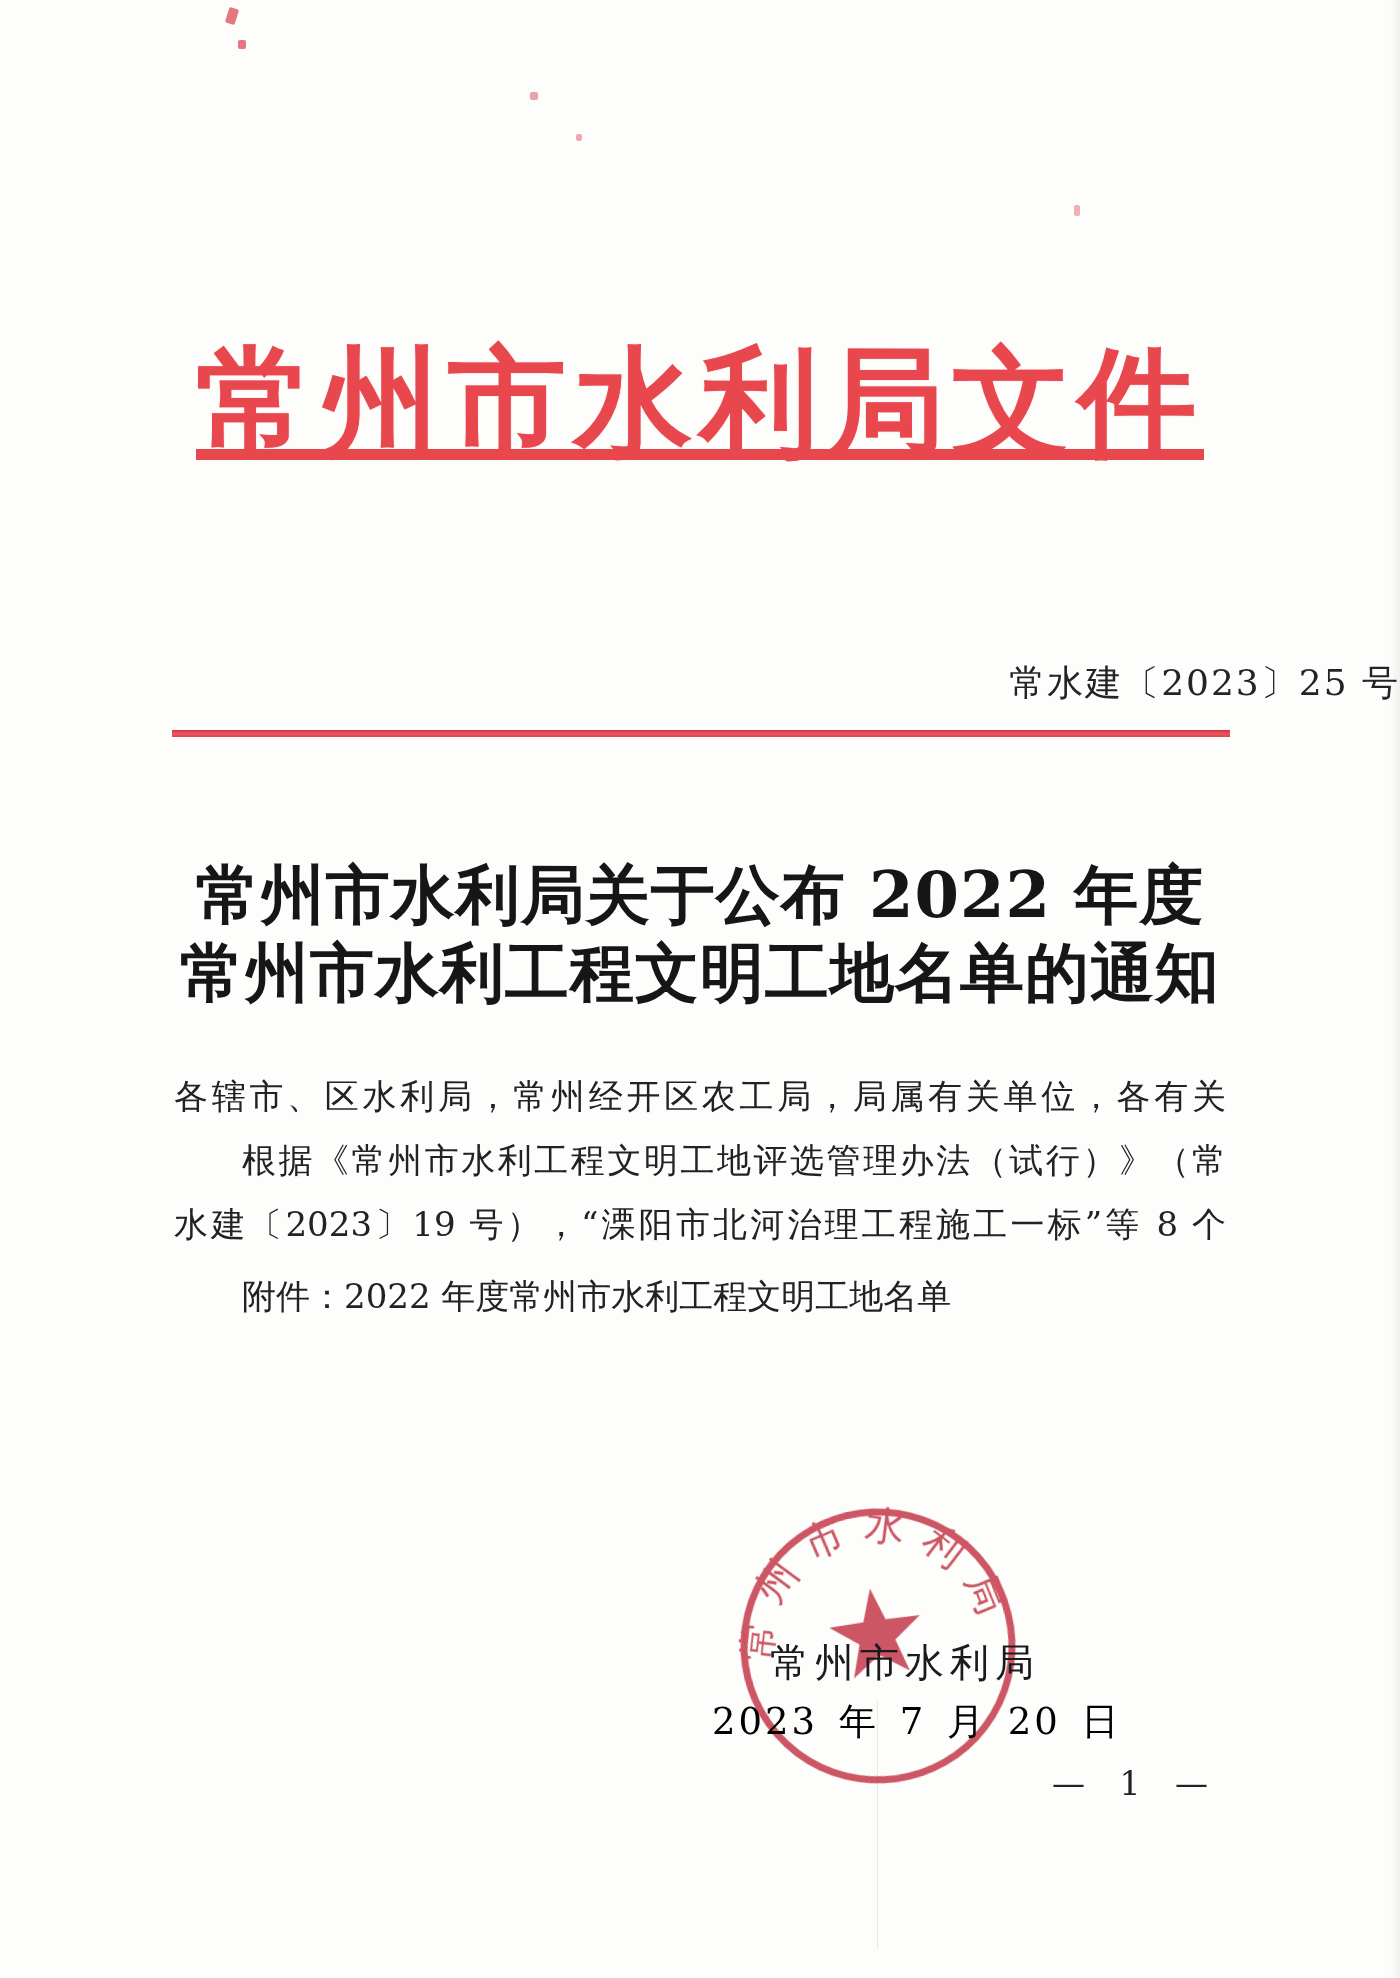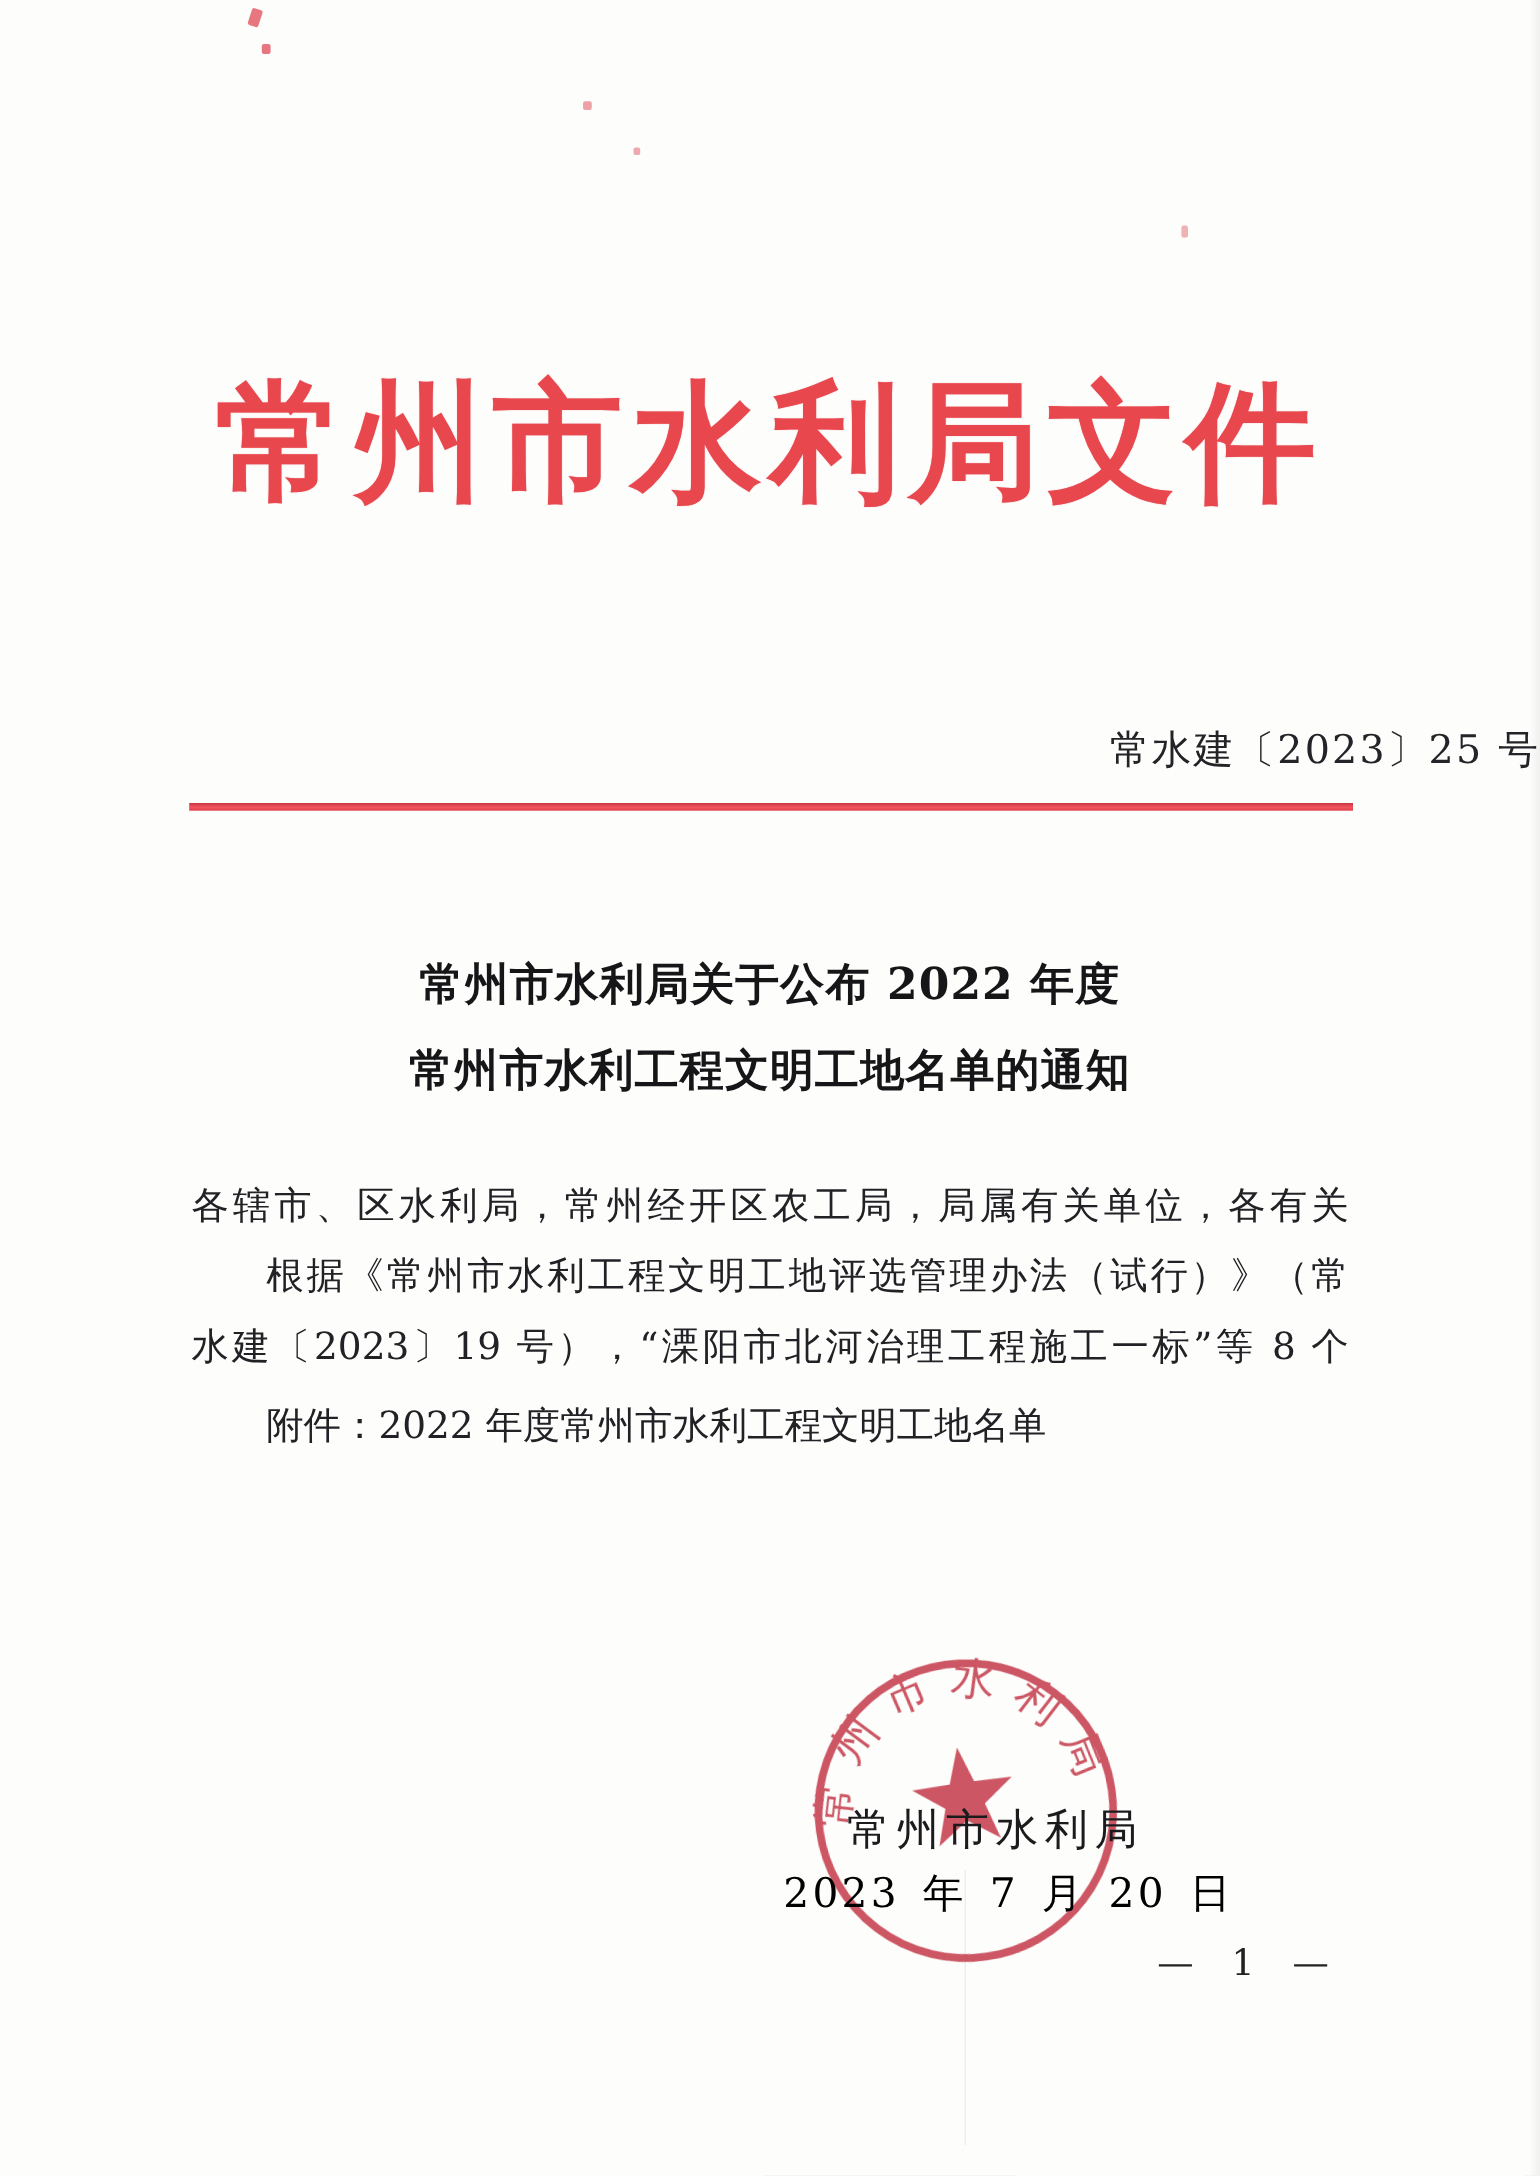--- a/index.html
+++ b/index.html
@@ -15,41 +15,42 @@
   
   .header-title{
     position:absolute;top:336px;left:0;width:1400px;
     text-align:center;
     font-size:118px;line-height:132px;
     letter-spacing:8px;
     font-weight:600;
     color:#e9474e;
     text-shadow:0 0 1px rgba(210,40,50,.55);
     white-space:nowrap;
+    text-decoration:underline;
   }
   
   .doc-number{
     position:absolute;top:660px;left:0;width:1400px;
     text-align:right;
     font-size:36px;line-height:46px;
     letter-spacing:2px;
     color:#242428;
     white-space:nowrap;
   }
   
   .red-rule{
     position:absolute;top:730px;left:172px;width:1058px;height:7px;
     background:linear-gradient(#c8353f,#ef5560 55%,#e1404b);
   }
   
   .doc-title{
     position:absolute;top:856px;left:0;width:1400px;
     text-align:center;
     font-weight:700;
-    font-size:40px;line-height:78px;
+    font-size:64px;line-height:78px;
     letter-spacing:1px;
     color:#161618;
     white-space:nowrap;
   }
   
   .body-text{
     position:absolute;top:1064px;left:174px;width:1052px;
     font-size:34px;line-height:64px;
     color:#222226;
   }

